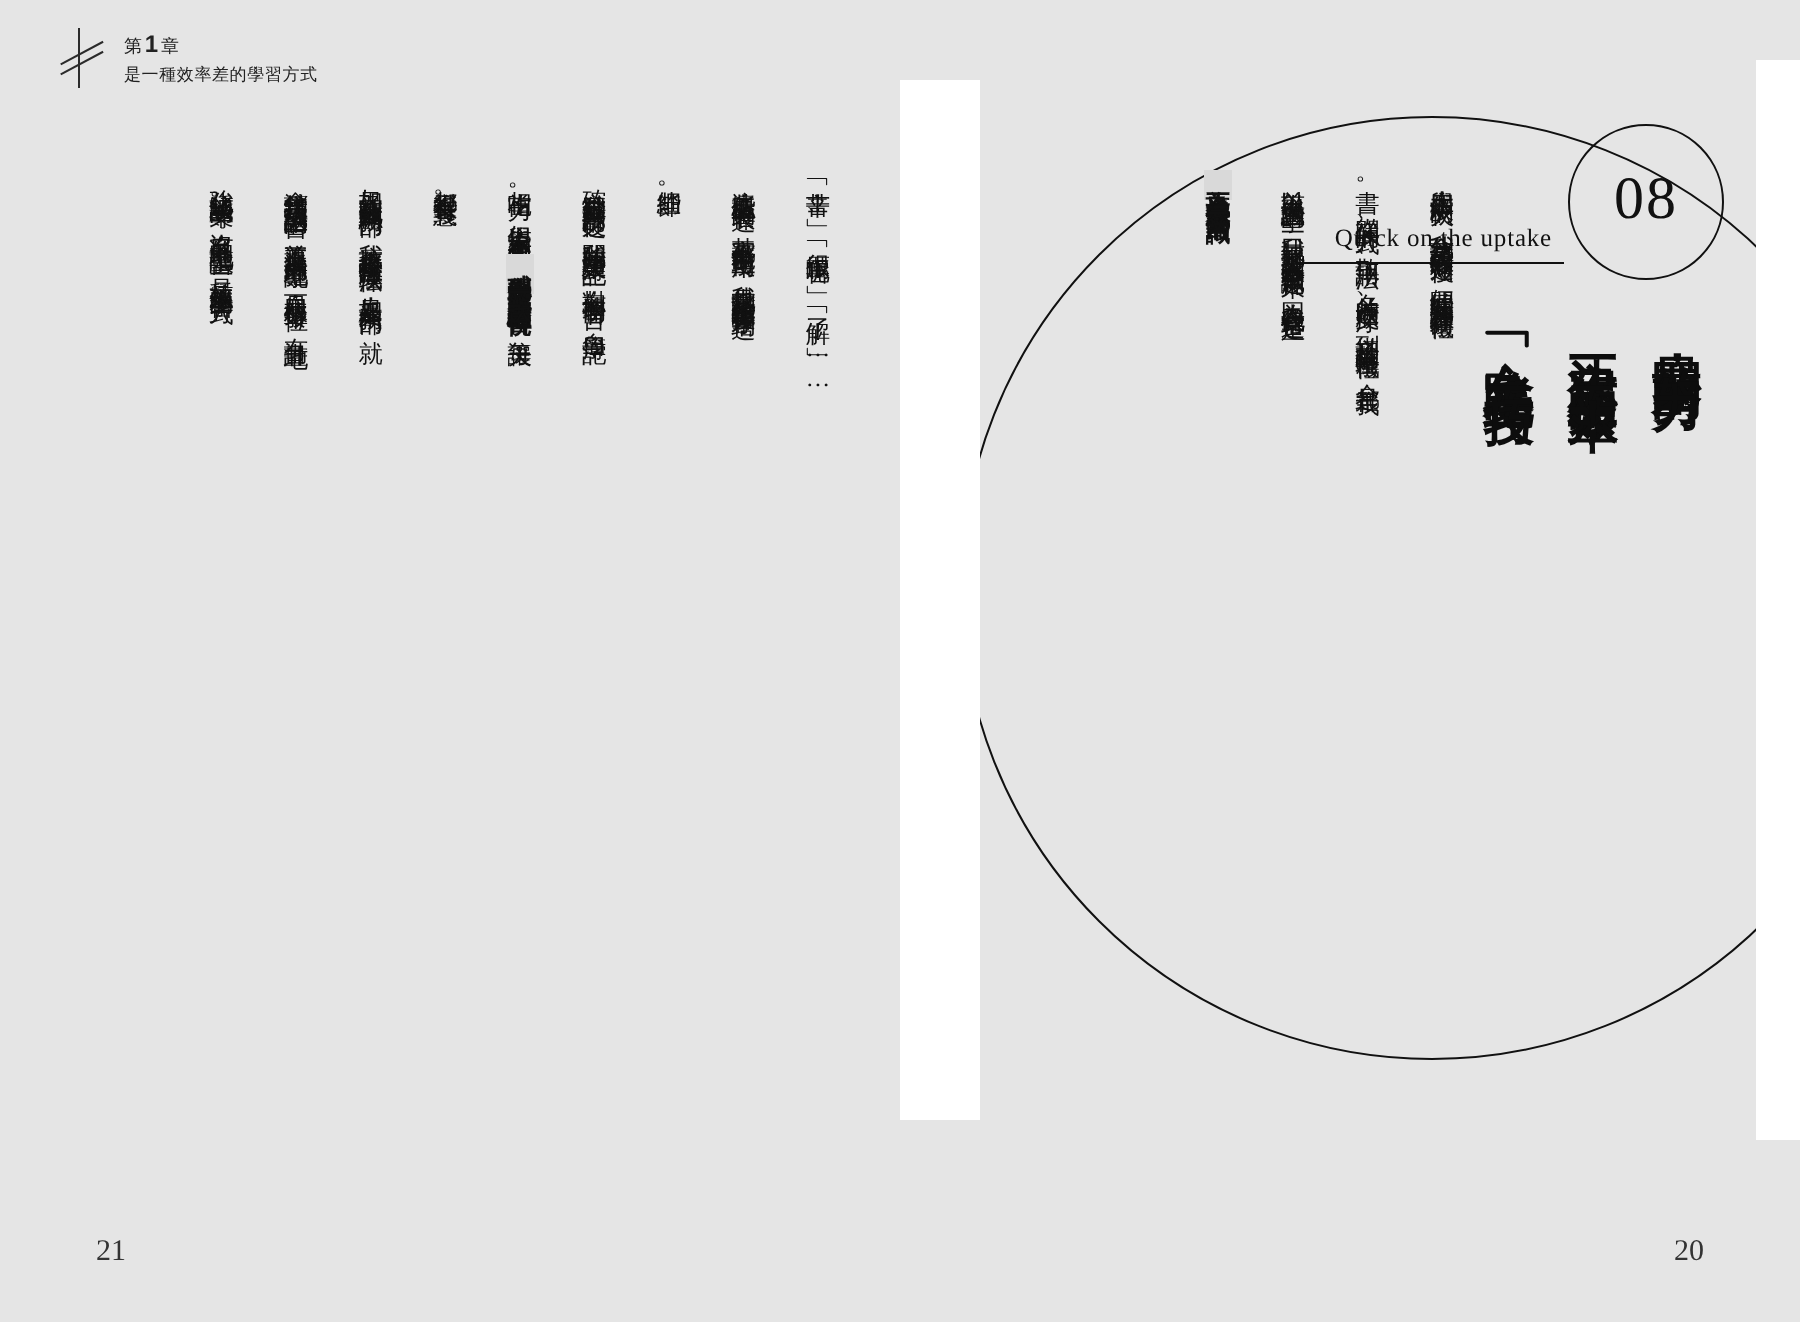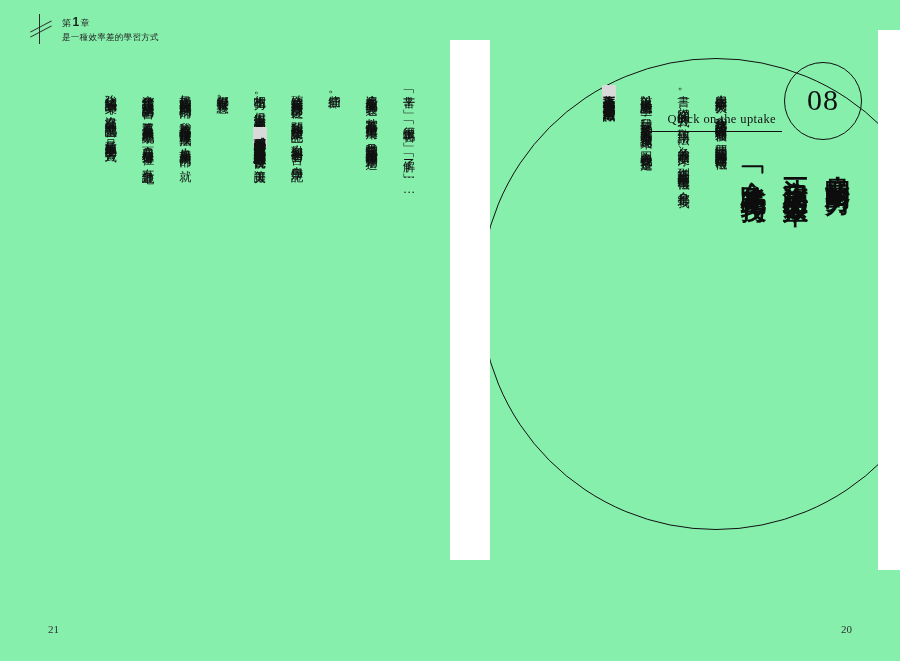--- a/index.html
+++ b/index.html
@@ -8,21 +8,21 @@
     background: #ffffff;
   }
   body {
     font-family: "Liberation Serif", "DejaVu Serif", serif;
     color: #1a1a1a;
   }
   #page {
     position: relative;
     width: 900px;
     height: 661px;
-    background: #86efac;
+    background: #e5e5e5;
     overflow: hidden;
   }
 
   
   .left-page {
     position: absolute;
     left: 0; top: 0;
     width: 450px; height: 661px;
   }
   .right-page {
@@ -120,21 +120,21 @@
   .bold-hl {
     font-weight: bold;
     background: #d9d9d9;
   }
 
   
   .page-num {
     position: absolute;
     bottom: 26px;
     font-family: "Liberation Serif", serif;
-    font-size: 11px;
+    font-size: 15px;
     color: #333;
   }
   .page-num.left { left: 48px; }
   .page-num.right { right: 48px; }
 
   
   .circle-deco {
     position: absolute;
     border: 1.1px solid #111;
     border-radius: 50%;

